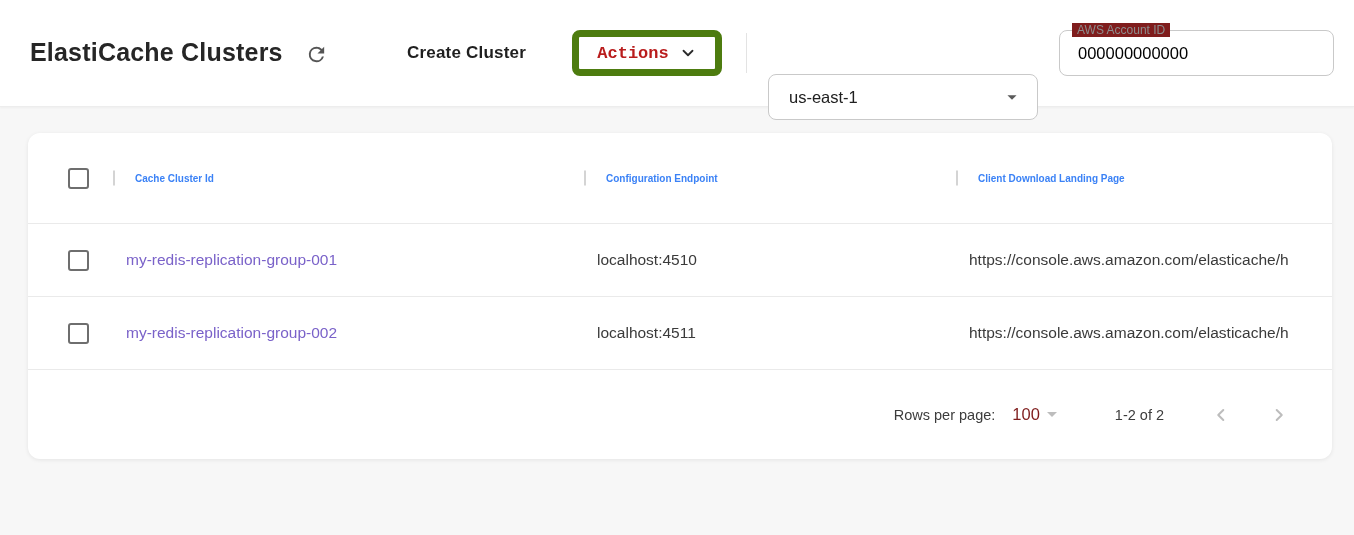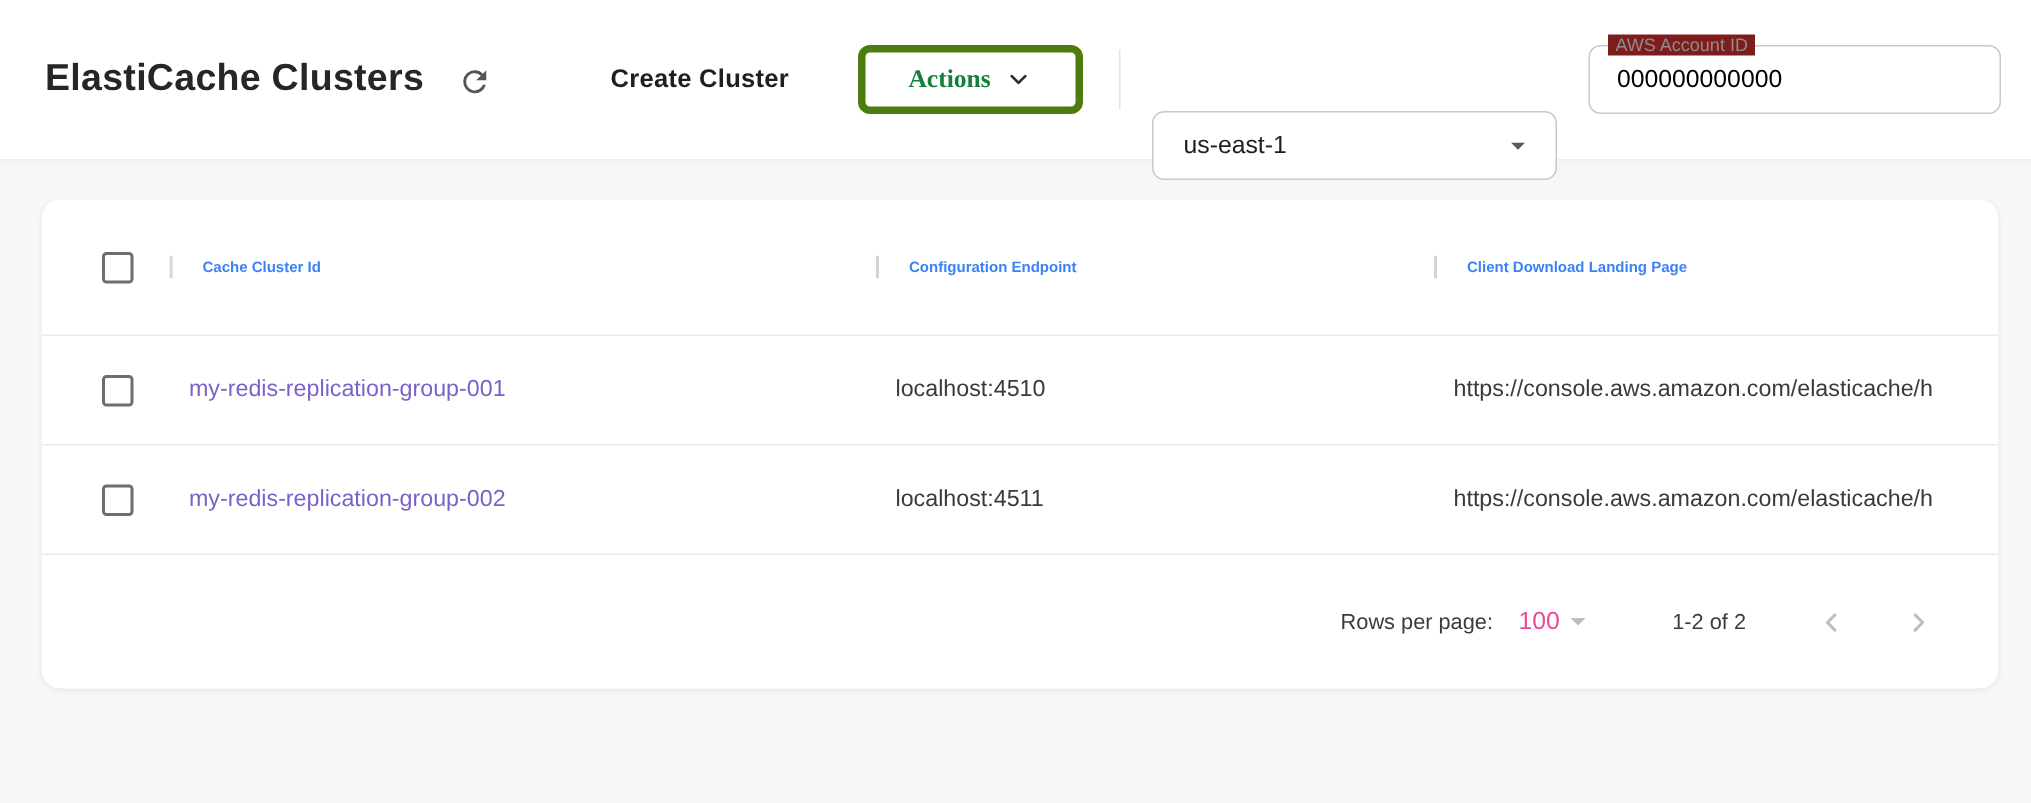--- a/index.html
+++ b/index.html
@@ -37,24 +37,24 @@
     position: absolute; left: 407px; top: 30px; height: 46px;
     background: none; border: none; cursor: pointer;
     font-family: inherit;
     font-size: 17px; font-weight: 700; color: #1f1f1f;
     letter-spacing: 0.2px;
   }
   .outlined-btn {
     position: absolute; left: 572px; top: 30px;
     width: 150px; height: 46px;
     background: #fff;
-    border: 5px solid #4d7c0f; border-radius: 8px;
+    border: 7px solid #4d7c0f; border-radius: 8px;
     cursor: pointer;
-    font-family: Liberation Serif, serif;
-    font-size: 17px; font-weight: 700; color: #15803d;
+    font-family: Liberation Mono, monospace;
+    font-size: 17px; font-weight: 700; color: #b91c1c;
     display: flex; align-items: center; justify-content: center;
     gap: 10px;
   }
   .vdivider {
     position: absolute; left: 746px; top: 33px;
     width: 1px; height: 40px; background: #e3e3e3;
   }
   .select {
     position: absolute; left: 768px; top: 30px;
     width: 270px; height: 46px;
@@ -124,21 +124,21 @@
   .tfooter {
     flex: 1;
     display: flex; align-items: center; justify-content: flex-end;
     padding-right: 36px;
     font-size: 14.5px; color: #3c3c3c;
   }
   .rpp-label { margin-right: 17px; }
   .rpp-select {
     display: flex; align-items: center; gap: 7px;
     cursor: pointer;
-    font-size: 16.5px; color: #ec4899;
+    font-size: 16.5px; color: #7f1d1d;
   }
   .tri-down-sm {
     width: 0; height: 0;
     border-left: 5px solid transparent;
     border-right: 5px solid transparent;
     border-top: 5px solid #bdbdbd;
   }
   .range-label { margin-left: 58px; }
   .pag-btn {
     background: none; border: none;

